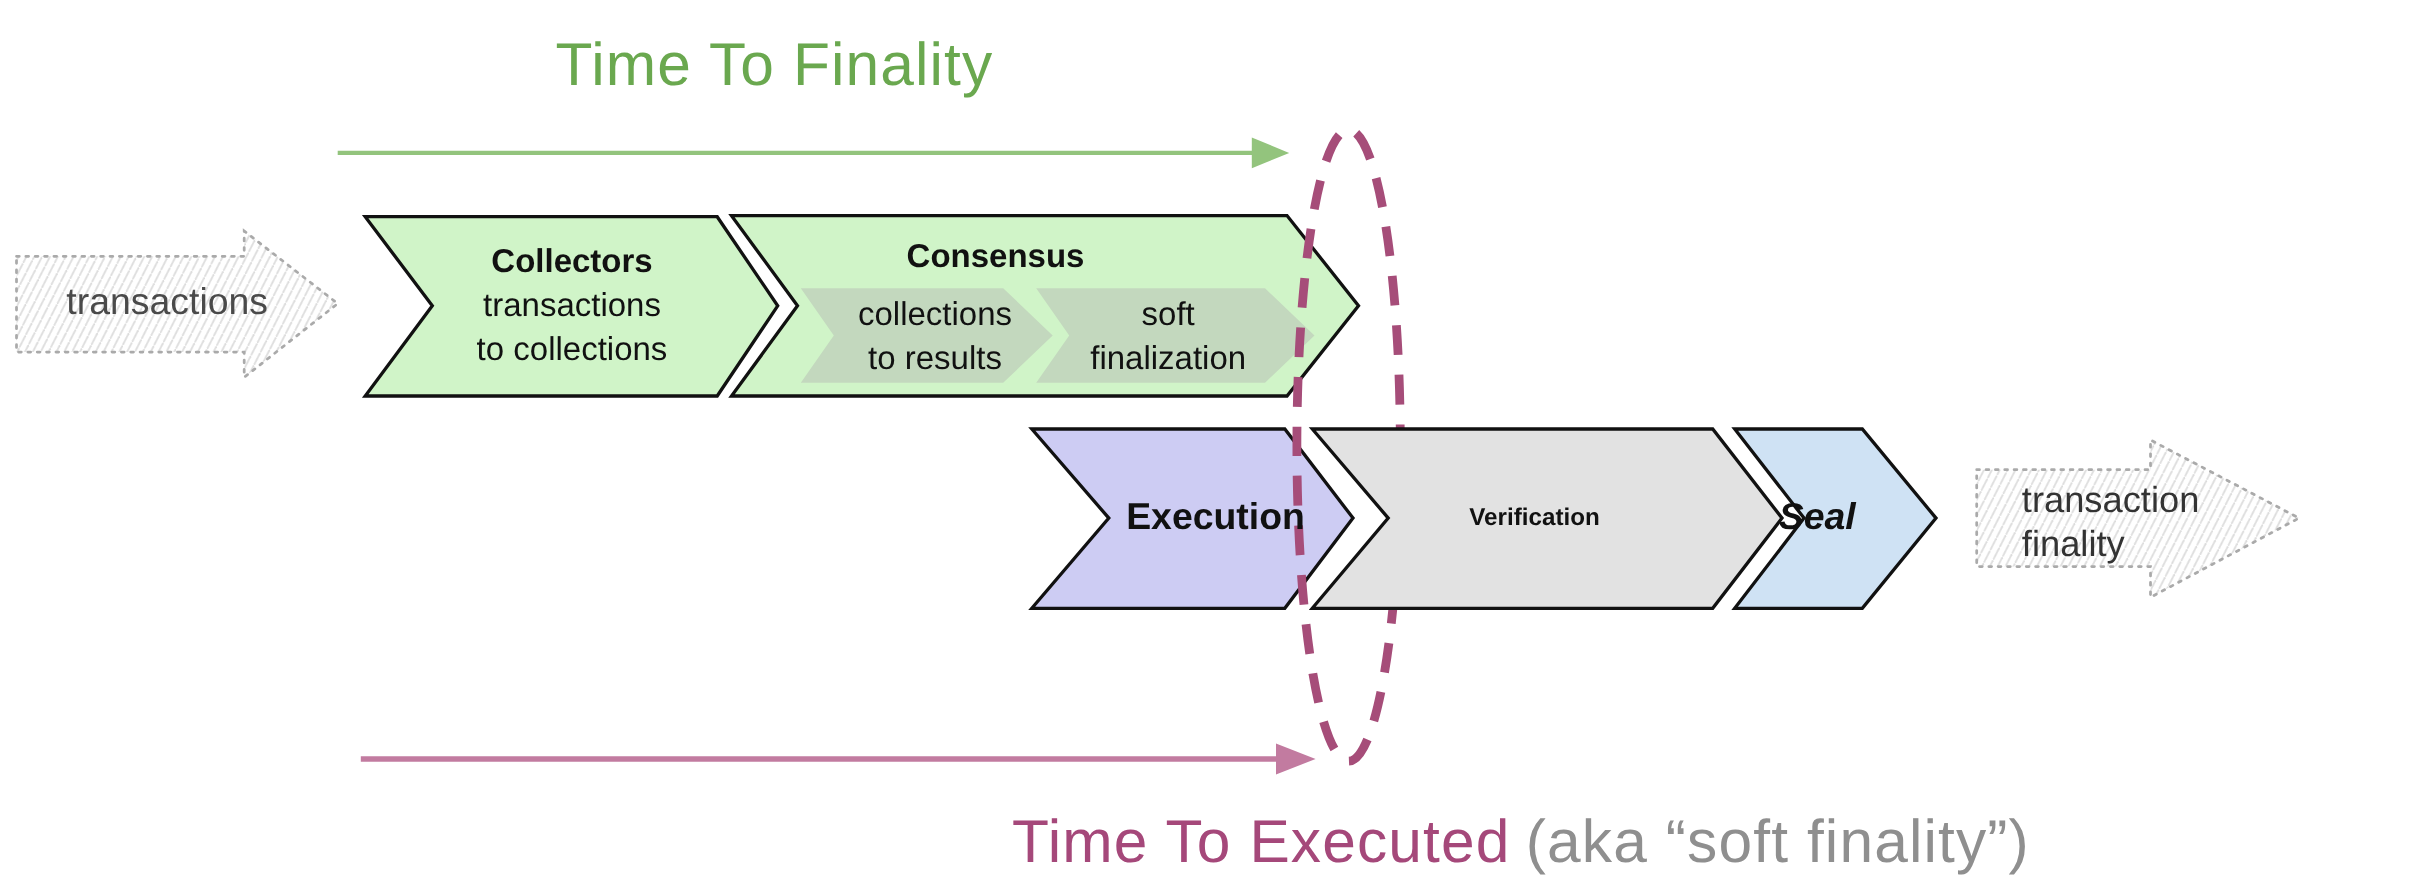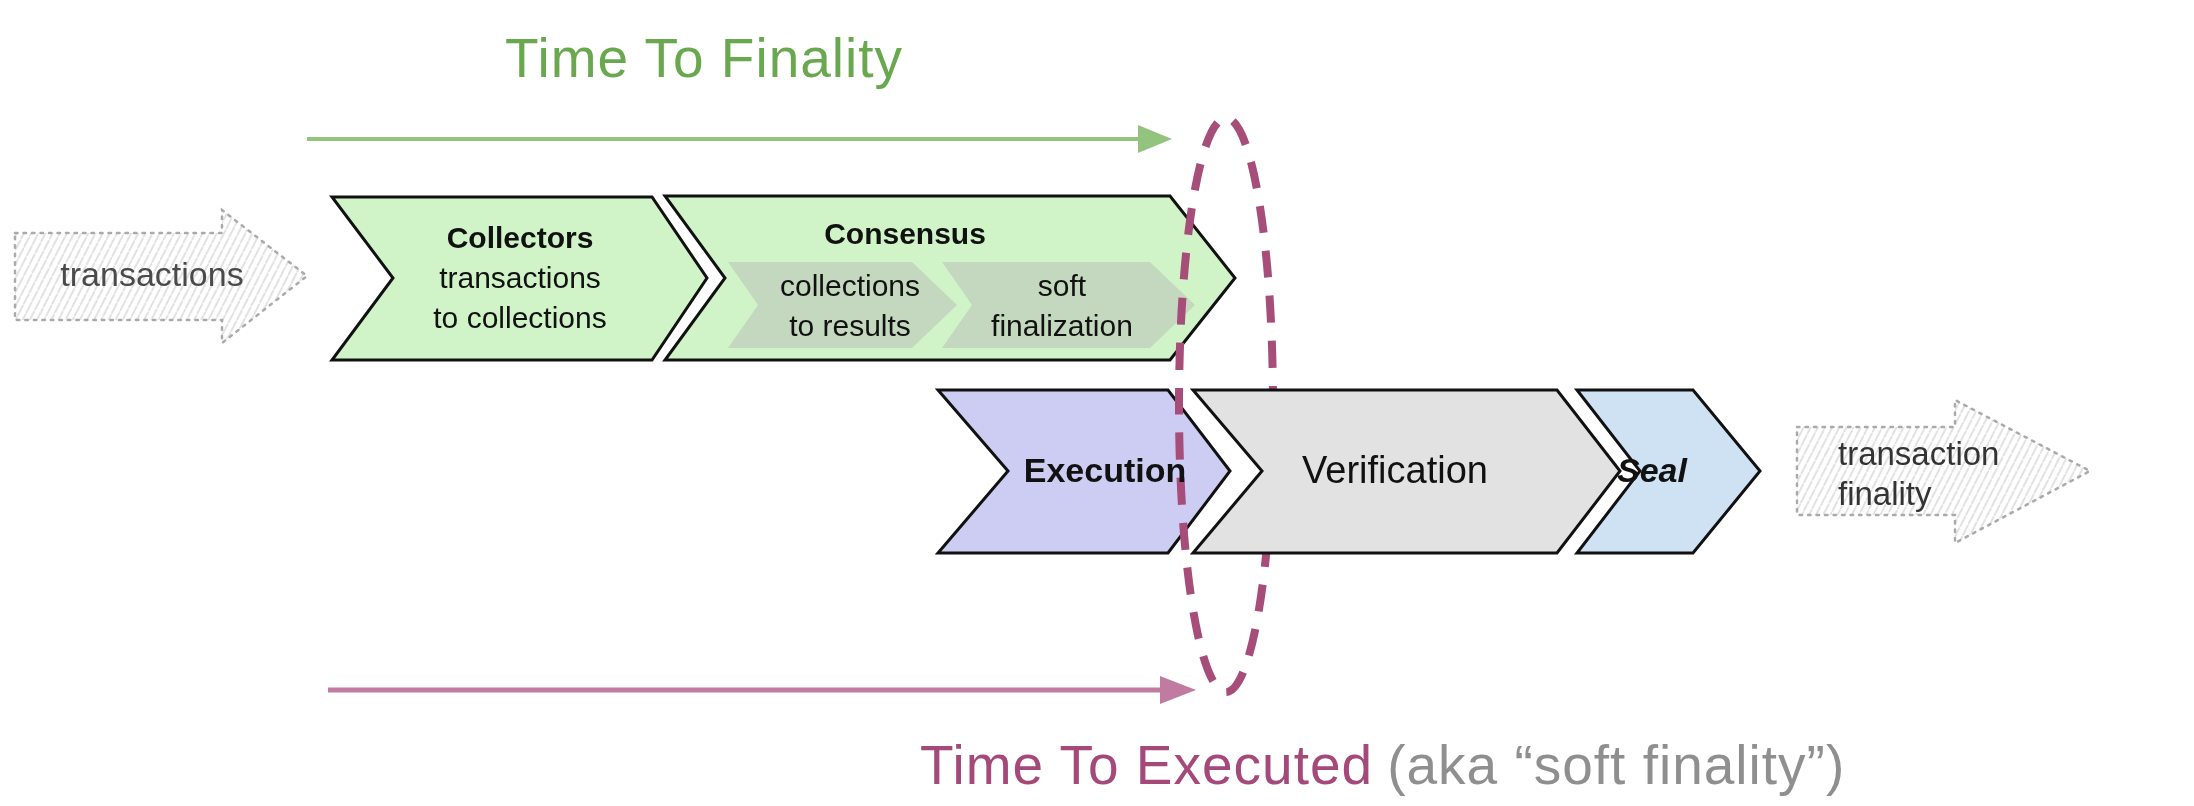--- a/index.html
+++ b/index.html
@@ -26,21 +26,21 @@
   
   .txt{position:absolute;white-space:nowrap;color:#111;}
   .center{transform:translateX(-50%);text-align:center;}
   .title-top{left:505px;top:26px;font-size:55px;letter-spacing:1px;color:var(--title_green);text-align:right;}
   .label-input{left:32px;top:255px;width:240px;text-align:center;font-size:34px;color:var(--label_dark);}
   .blk-collectors{left:520px;top:218px;font-size:30px;line-height:40px;}
   .blk-consensus-title{left:905px;top:216px;font-size:30px;line-height:36px;font-weight:bold;}
   .blk-sub1{left:850px;top:266px;font-size:30px;line-height:40px;}
   .blk-sub2{left:1062px;top:266px;font-size:30px;line-height:40px;}
   .blk-execution{left:1105px;top:448px;font-size:34px;line-height:44px;font-weight:bold;}
-  .blk-verification{left:1395px;top:448px;font-size:38px;line-height:44px;font-weight:normal;text-align:center;}
+  .blk-verification{left:1395px;top:448px;font-size:22px;line-height:44px;font-weight:bold;text-align:center;}
   .blk-seal{left:1652px;top:448px;font-size:34px;line-height:44px;font-weight:bold;font-style:italic;}
   .label-output{left:1838px;top:434px;font-size:33px;line-height:40px;color:#333;text-align:left;}
   .title-bottom{left:920px;top:733px;font-size:55px;letter-spacing:1px;}
   .title-bottom .maroon{color:var(--executed_maroon);}
   .title-bottom .graypart{color:var(--soft_gray);margin-left:14px;}
   .bold{font-weight:bold;}
 </style>
 </head>
 <body>
 

